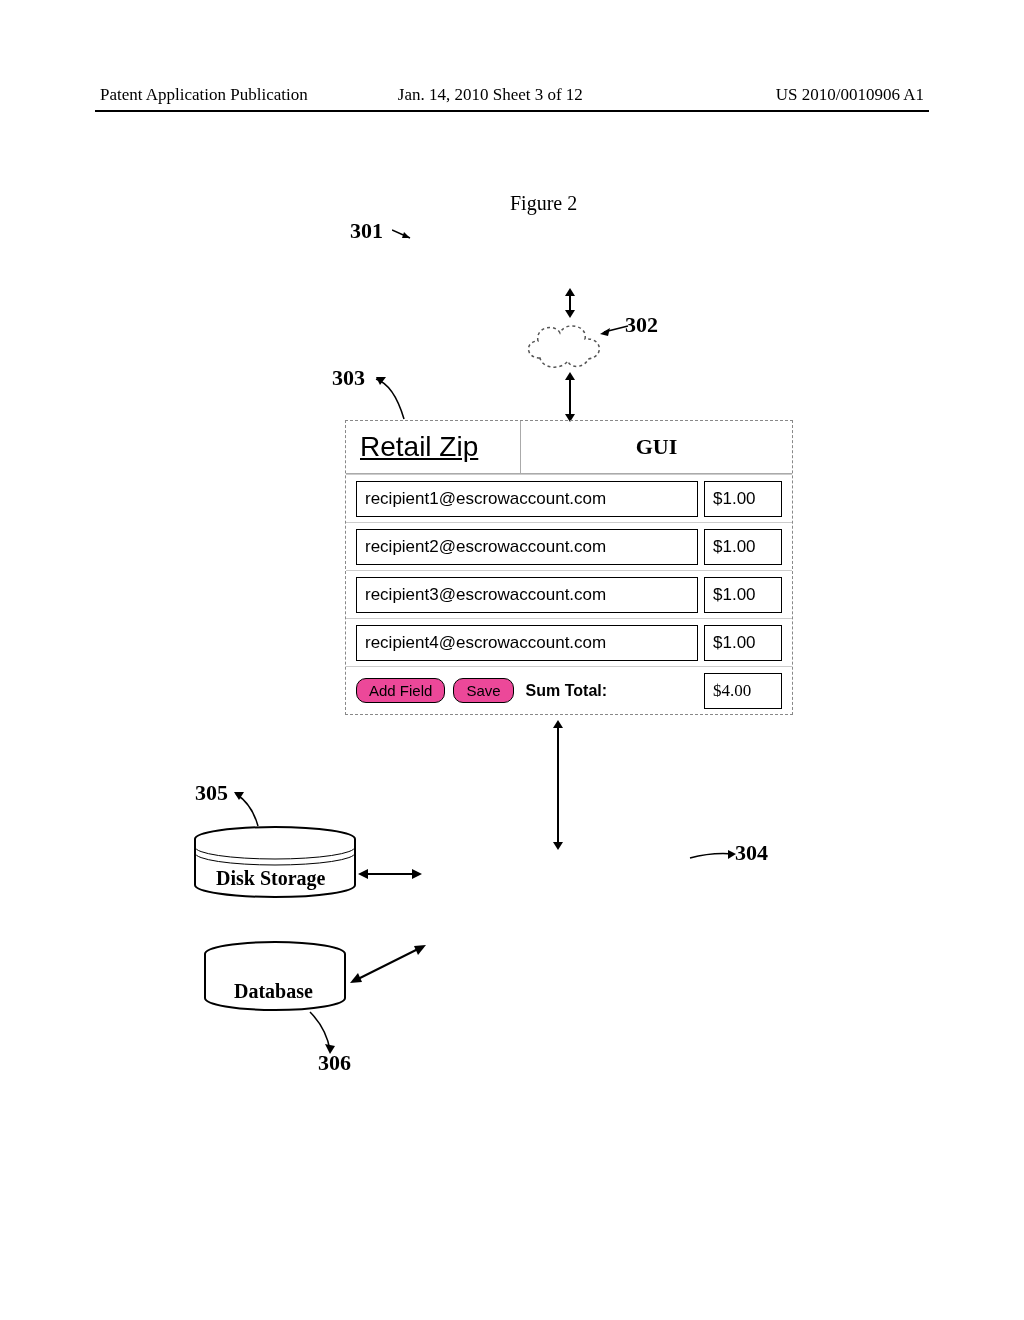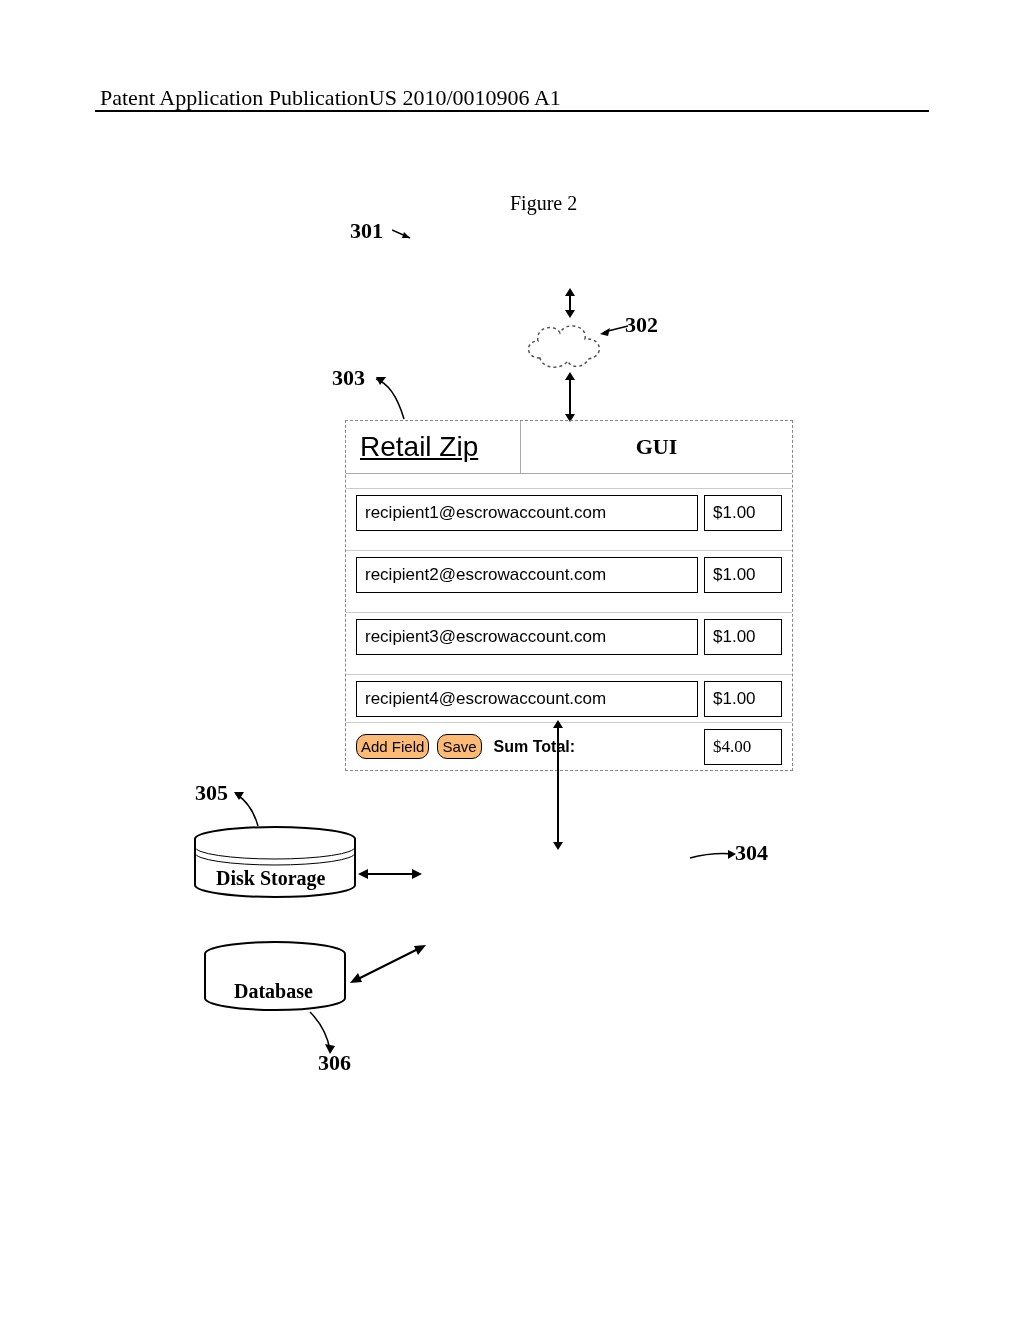--- a/index.html
+++ b/index.html
@@ -9,21 +9,21 @@
     background: #fff;
     font-family: "Times New Roman", serif;
     position: relative;
   }
   .page-header {
     position: absolute;
     top: 85px;
     left: 100px;
     right: 100px;
     display: flex;
-    font-size: 22px;
+    font-size: 17px;
   }
   .page-header .left { flex: 0 0 auto; }
   .page-header .mid { flex: 1; text-align: left; padding-left: 90px; }
   .page-header .right { flex: 0 0 auto; }
   .hr {
     position: absolute;
     top: 110px;
     left: 95px;
     right: 95px;
     border-top: 2px solid #000;
@@ -90,21 +90,20 @@
     align-items: center;
     justify-content: center;
     font-weight: bold;
     font-size: 22px;
   }
   .gui-row {
     display: flex;
     border-top: 1px solid #ccc;
     height: 48px;
     align-items: center;
-    margin-top: 14px;
   }
   .gui-row .email-cell {
     flex: 1;
     border: 1px solid #000;
     margin: 4px 6px 4px 10px;
     padding: 6px 8px;
     font-family: Arial, sans-serif;
     font-size: 17px;
     height: 36px;
     display: flex;
@@ -124,25 +123,25 @@
   .gui-footer {
     display: flex;
     align-items: center;
     padding: 6px 10px;
     border-top: 1px solid #ccc;
     height: 48px;
   }
   .pill-btn {
     border: 1.5px solid #000;
     border-radius: 10px;
-    padding: 3px 4px;
+    padding: 3px 12px;
     font-family: Arial, sans-serif;
     font-size: 15px;
     margin-right: 8px;
-    background: #fdba74;
+    background: #ec4899;
   }
   .sum-label {
     font-family: Arial, sans-serif;
     font-size: 16px;
     font-weight: bold;
     margin-left: 4px;
     margin-right: 10px;
   }
   .sum-cell {
     width: 78px;
@@ -189,20 +188,21 @@
     font-size: 22px;
   }
   
   .leader { position: absolute; }
 </style>
 </head>
 <body>
 
 <div class="page-header">
   <div class="left">Patent Application Publication</div>
+  <div class="mid">Jan. 14, 2010  Sheet 3 of 12</div>
   <div class="right">US 2010/0010906 A1</div>
 </div>
 <div class="hr"></div>
 
 <div class="canvas">
 
   <div class="fig-title">Figure 2</div>
 
   <div class="ref" style="top:78px;left:350px;">301</div>
   <svg class="leader" style="top:86px;left:392px;" width="30" height="20">

